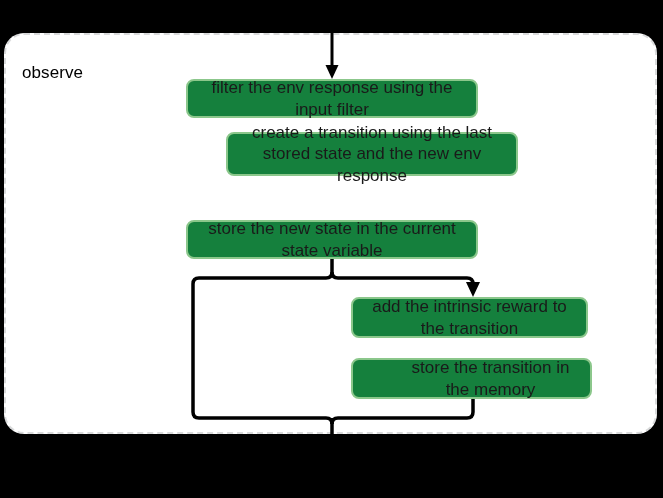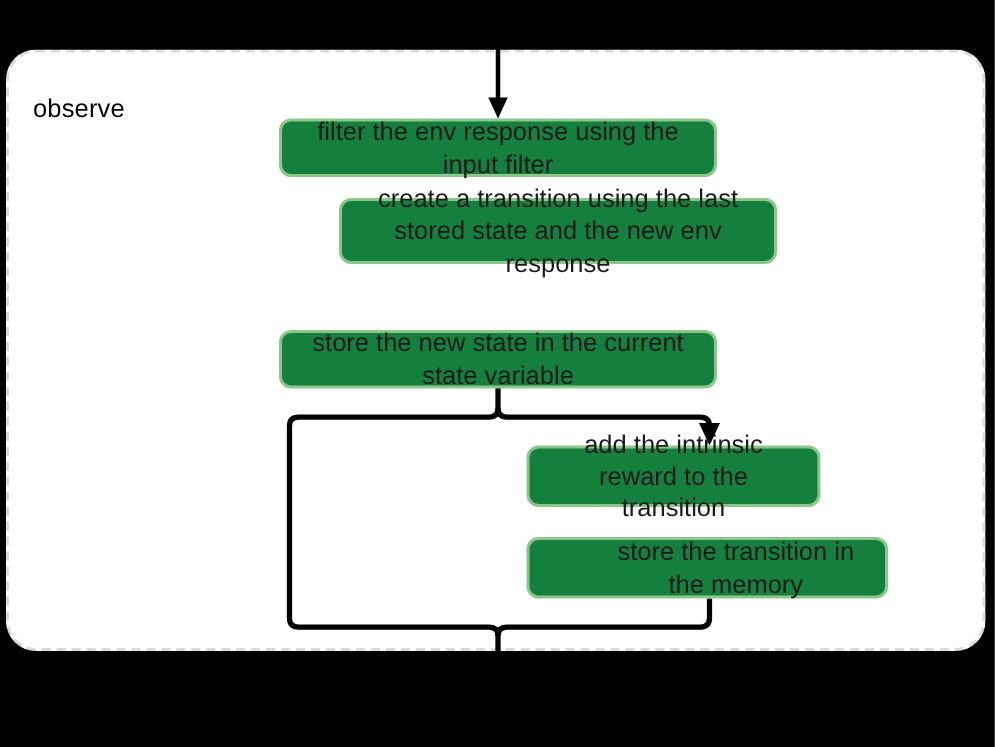--- a/index.html
+++ b/index.html
@@ -59,21 +59,21 @@
     text-align: center;
     font-size: 17px;
     color: #1a1a1a;
     line-height: 1.25;
     padding: 2px 10px;
   }
 
   .node-1 { left: 186px; top: 79px;  width: 292px; height: 39px; }
   .node-2 { left: 186px; top: 132px; width: 292px; height: 44px; margin-left: 40px; }
   .node-3 { left: 186px; top: 200px; width: 292px; height: 39px; margin-top: 20px; }
-  .node-4 { left: 351px; top: 297px; width: 196px; height: 41px; }
+  .node-4 { left: 351px; top: 297px; width: 237px; height: 41px; }
   .node-5 { left: 351px; top: 358px; width: 241px; height: 41px; padding-left: 48px; }
 
   
   .edge-label {
     position: absolute;
     left: 344px;
     top: 257px;
     font-size: 11.5px;
     font-weight: bold;
     color: #000000;

